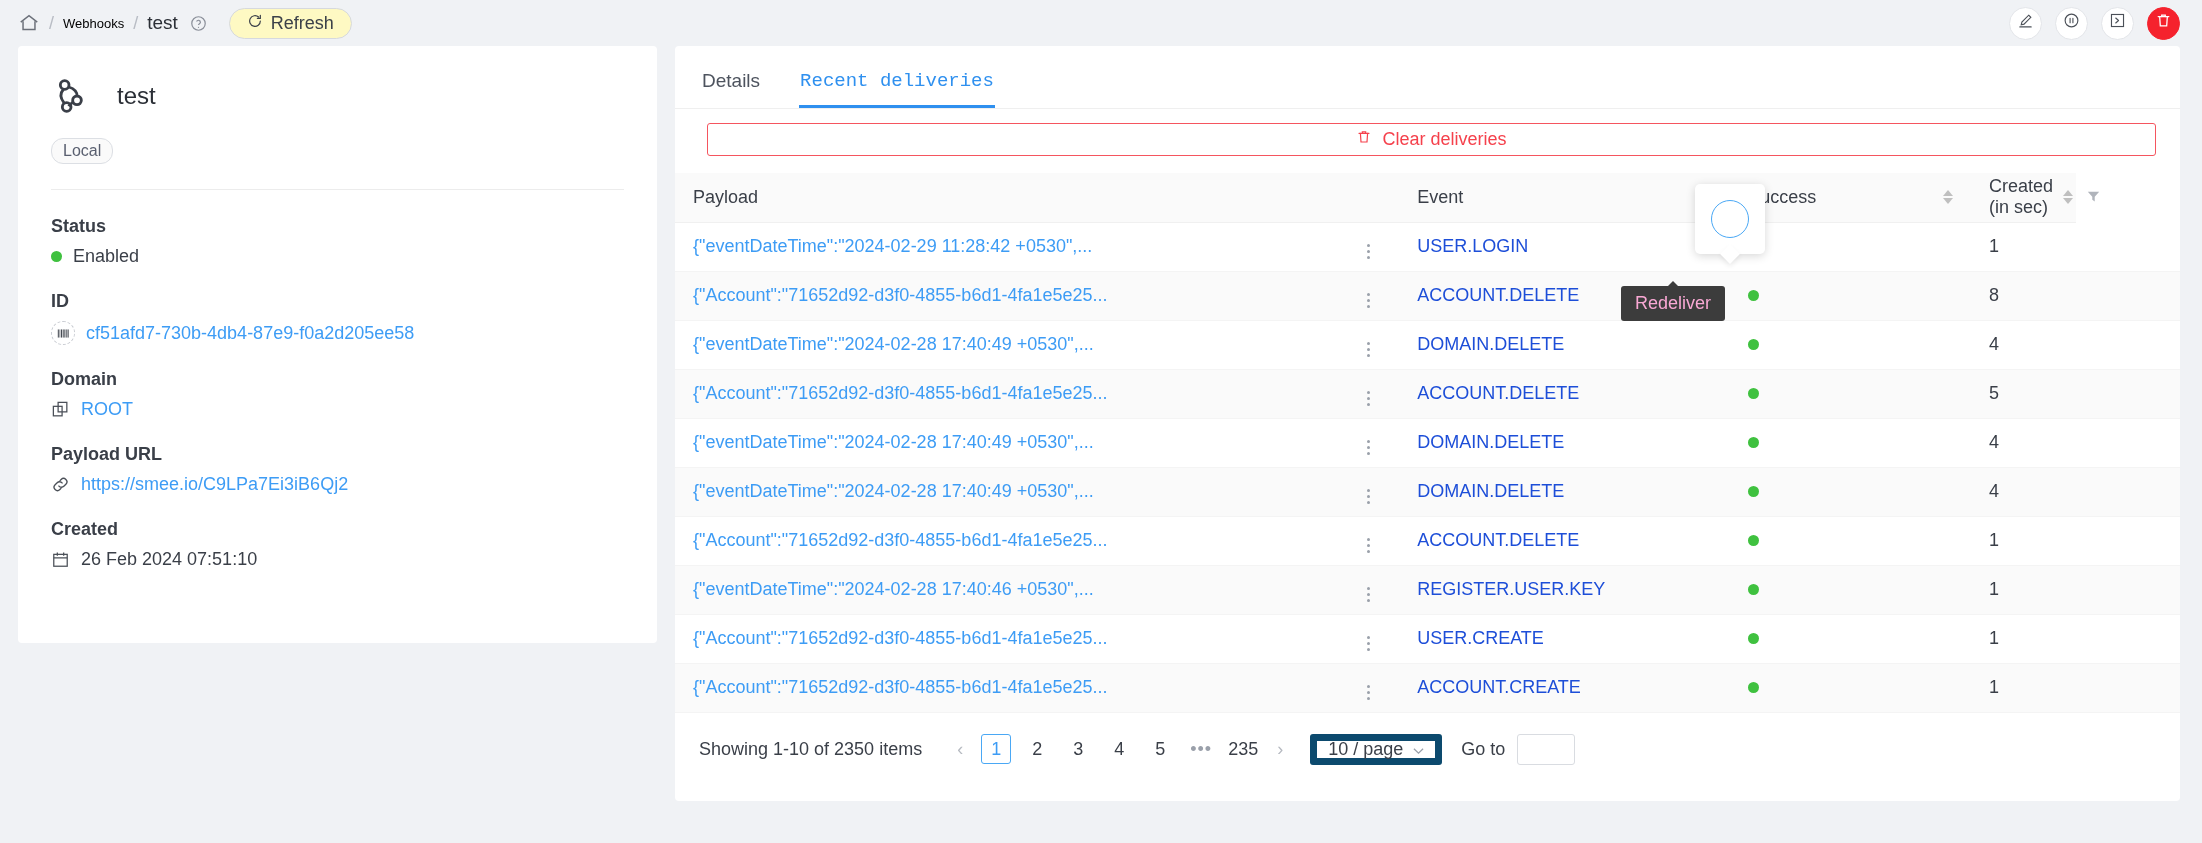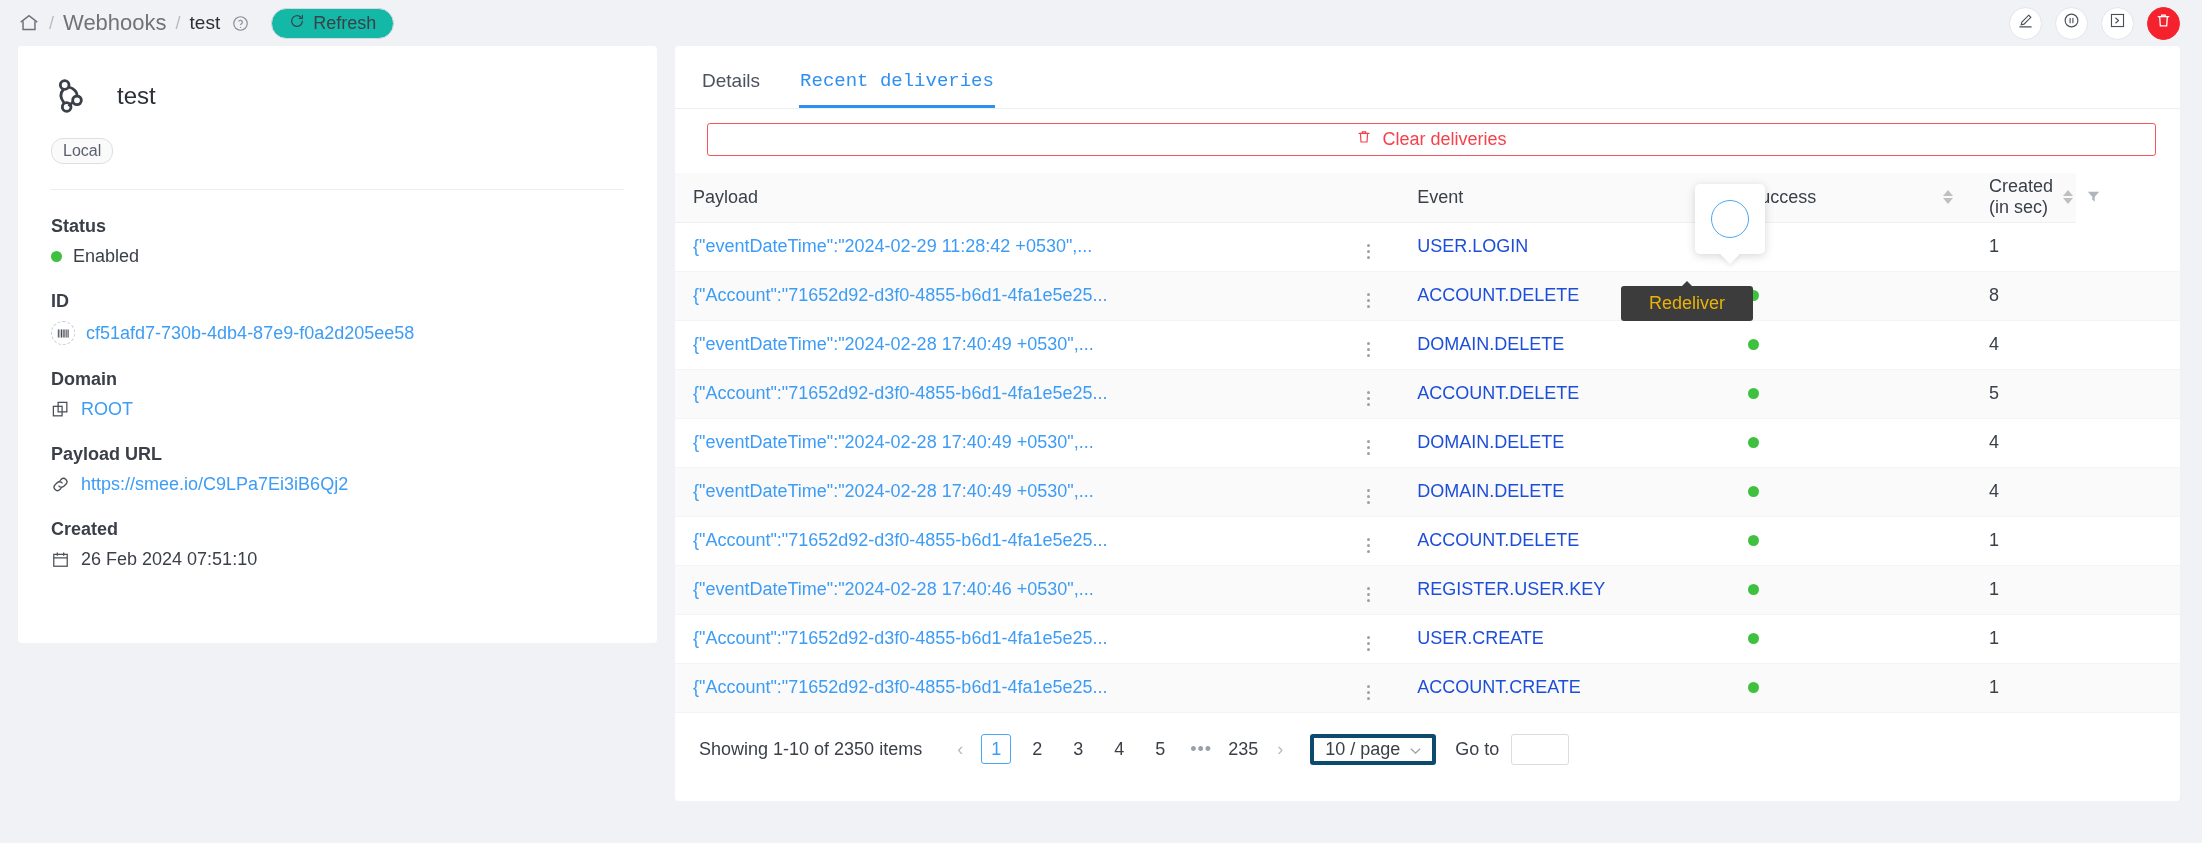--- a/index.html
+++ b/index.html
@@ -18,29 +18,29 @@
     background: #f0f2f5;
     display: flex;
     align-items: center;
     padding: 0 22px 0 18px;
     position: relative;
   }
   .crumbs { display: flex; align-items: center; gap: 9px; }
   .crumb-home { width: 22px; height: 22px; display: block; }
   .crumb-sep { color: #b8bcc4; font-size: 18px; }
   .crumb-link {
-    color: #737373; font-size: 22px; cursor: pointer; text-decoration: none;
+    color: #000000; font-size: 13px; cursor: pointer; text-decoration: none;
   }
   .crumb-current { color: #2b2f36; font-size: 19px; }
   .crumb-help { width: 17px; height: 17px; display: inline-block; margin-left: 3px; vertical-align: -2px;}
   .refresh-btn {
     margin-left: 22px;
     height: 31px;
     border: 1px solid #d6d9de;
-    background: #14b8a6;
+    background: #fef9c3;
     border-radius: 16px;
     display: inline-flex;
     align-items: center;
     gap: 8px;
     padding: 0 17px;
     font-size: 18px;
     color: #3c4149;
     cursor: pointer;
   }
   .refresh-btn svg { width: 16px; height: 16px; }
@@ -224,23 +224,23 @@
   }
   .pop-arrow {
     position: absolute; bottom: -7px; left: 50%; margin-left: -7px;
     width: 14px; height: 14px; background: #fff; transform: rotate(45deg);
     box-shadow: 2px 2px 5px rgba(0,0,0,.08);
   }
   .tooltip {
     position: absolute;
     left: 946px; top: 28px;
     background: #3c3c3c;
-    color: #eab308;
+    color: #f9a8d4;
     font-size: 18px;
-    padding: 7px 28px;
+    padding: 7px 14px;
     border-radius: 3px;
     white-space: nowrap;
     z-index: 40;
   }
   .tooltip:after {
     content:""; position:absolute; top:-5px; left: 50%; margin-left:-6px;
     border-left:6px solid transparent; border-right:6px solid transparent;
     border-bottom:6px solid #3c3c3c;
   }
 
@@ -255,21 +255,21 @@
   .pg-item {
     min-width: 30px; height: 30px; line-height: 28px;
     text-align: center; margin: 0 5px; cursor: pointer;
     border: 1px solid transparent; border-radius: 3px;
     color: #3a3f48;
   }
   .pg-item.active { border-color: #4aa8f5; color: #3d9cf5; }
   .pg-ellipsis { min-width: 30px; text-align:center; margin: 0 5px; color:#9aa0aa; letter-spacing:1px;}
   .pg-select {
     margin-left: 14px; height: 31px;
-    border: 4px solid #0c4a6e; border-radius: 3px; background: #fff;
+    border: 7px solid #0c4a6e; border-radius: 3px; background: #fff;
     display: inline-flex; align-items: center; gap: 10px;
     padding: 0 11px; cursor: pointer; color:#3a3f48;
   }
   .pg-goto-label { margin-left: 18px; }
   .pg-goto-input {
     margin-left: 11px; width: 58px; height: 31px;
     border: 1px solid #d9dce1; border-radius: 3px; background:#fff;
   }
 </style>
 </head>

